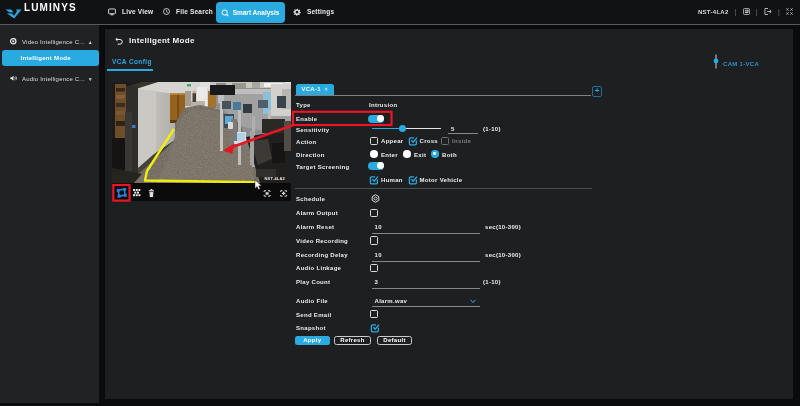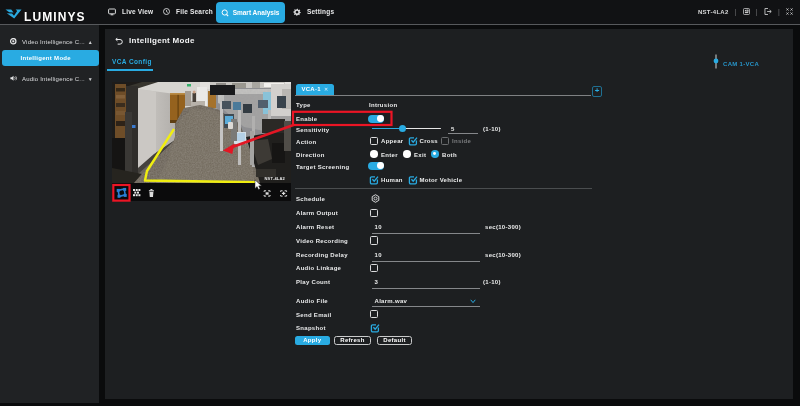--- a/index.html
+++ b/index.html
@@ -4,21 +4,21 @@
 <style>
 * { margin:0; padding:0; box-sizing:border-box; }
 html,body { width:800px; height:406px; background:#0a0b0c; overflow:hidden;
   font-family:"Liberation Sans", sans-serif; }
 #stage { position:relative; width:800px; height:406px; background:#0a0b0c; }
 .abs { position:absolute; }
 
 #topbar { left:0; top:0; width:800px; height:24.5px; background:#111214;
   border-bottom:1.5px solid #57595c; }
 #logo { left:5px; top:9px; }
-#logotext { left:24px; top:10px; font-size:12px; font-weight:bold; color:#fff;
+#logotext { left:24px; top:2px; font-size:10px; font-weight:bold; color:#fff;
   letter-spacing:1.1px; }
 .menuitem { top:0; height:23px; display:flex; align-items:center; gap:6px;
   color:#e8e9ea; font-size:6.5px; font-weight:bold; letter-spacing:0.2px;
   white-space:nowrap; }
 #mi1 { left:108px; } #mi2 { left:163px; }
 #sabtn { left:215.5px; top:2px; width:69px; height:21px; background:#29abe2;
   border-radius:4px; display:flex; align-items:center; justify-content:center;
   gap:4px; color:#fff; font-size:6.5px; font-weight:bold; white-space:nowrap; }
 #mi4 { left:293px; }
 #devinfo { right:7px; top:0; height:23px; display:flex; align-items:center;

